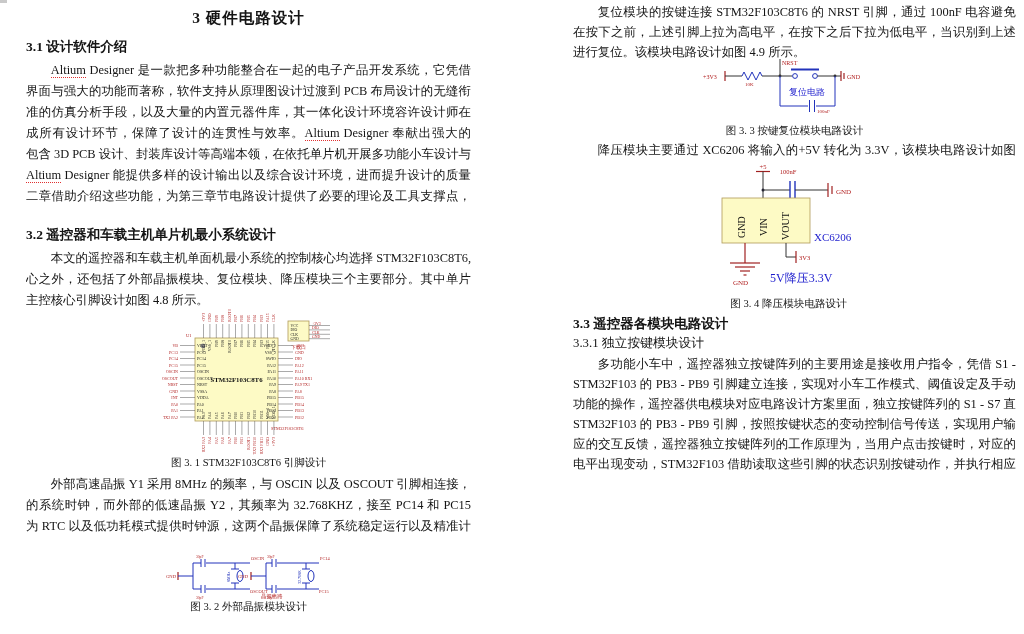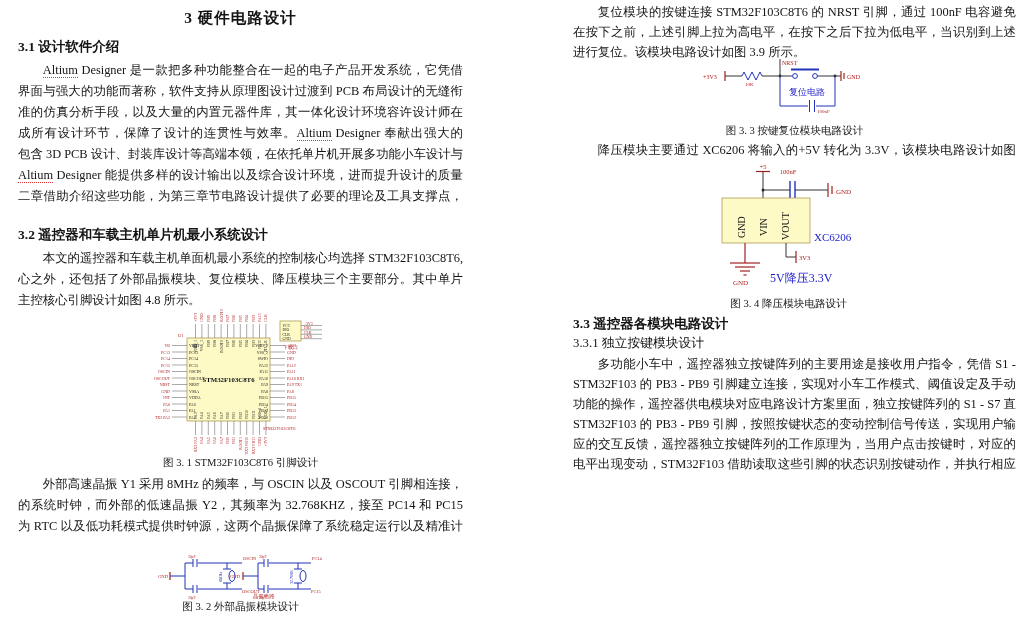--- a/index.html
+++ b/index.html
@@ -3,21 +3,21 @@
 <meta charset="utf-8">
 <style>
   html,body{margin:0;padding:0;}
   body{
     width:1024px;height:634px;overflow:hidden;position:relative;
     background:#ffffff;
     font-family:"Liberation Serif","DejaVu Serif",serif;
     color:#141414;
   }
   .page{position:absolute;top:0;bottom:0;background:#fff;}
-  .page-left{left:0;width:578px;}
+  .page-left{left:8px;width:578px;}
   .page-right{left:523px;width:501px;}
   .seam{position:absolute;top:0;bottom:0;left:506px;width:17px;
     background:linear-gradient(90deg,#f2f2f2 0%,#dcdcdc 25%,#d6d6d6 50%,#dcdcdc 75%,#f2f2f2 100%);}
   .corner-shadow{position:absolute;top:0;height:3px;background:#c9c9c9;}
   .cs1{left:0;width:7px;}
   .cs2{left:468px;width:20px;background:#d9d9d9;}
 
   .chapter-title{position:absolute;left:18px;width:445px;top:8px;
     font-size:15.5px;font-weight:bold;text-align:center;letter-spacing:1px;}
   .h2{position:absolute;font-size:13.5px;font-weight:bold;}
@@ -310,21 +310,21 @@
     </svg>
   </div>
   <div class="caption" style="left:18px;top:600px;width:445px;">图 3. 2 外部晶振模块设计</div>
 </div>
 
 <div class="page page-right">
 
   <div class="para lh20" style="left:50px;top:2px;width:443px;">
       <div class="tline tindent">复位模块的按键连接 STM32F103C8T6 的 NRST 引脚，通过 100nF 电容避免误触复位，</div>
       <div class="tline">在按下之前，上述引脚上拉为高电平，在按下之后下拉为低电平，当识别到上述引脚变化时，</div>
-      <div class="tline tlast">进行复位。该模块电路设计如图 3.9 所示。</div>
+      <div class="tline tlast">进行复位。该模块电路设计如图 4.9 所示。</div>
     </div>
 
   <div class="figwrap" style="left:172px;top:57px;">
     <svg width="185" height="66" viewBox="0 0 185 66">
       <text x="87" y="8" class="net" style="font-size:6px;">NRST</text>
       <line x1="85" y1="2" x2="85" y2="19" class="wired"></line>
       <text x="8" y="22" class="net" style="font-size:6px;">+3V3</text>
       <line x1="30" y1="14" x2="30" y2="24" class="wirer"></line>
       <line x1="30" y1="19" x2="47" y2="19" class="wired"></line>
       <polyline points="47,19 49,15 53,23 57,15 61,23 65,15 67,19" class="wire"></polyline>

